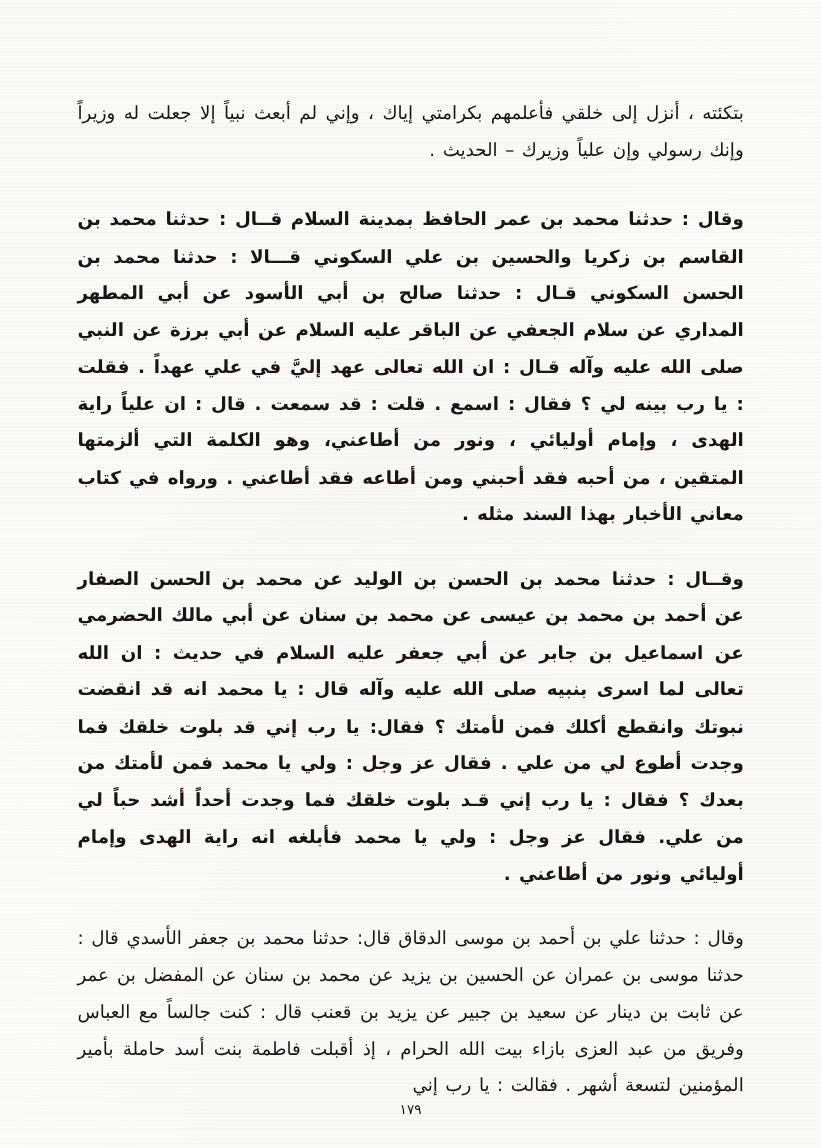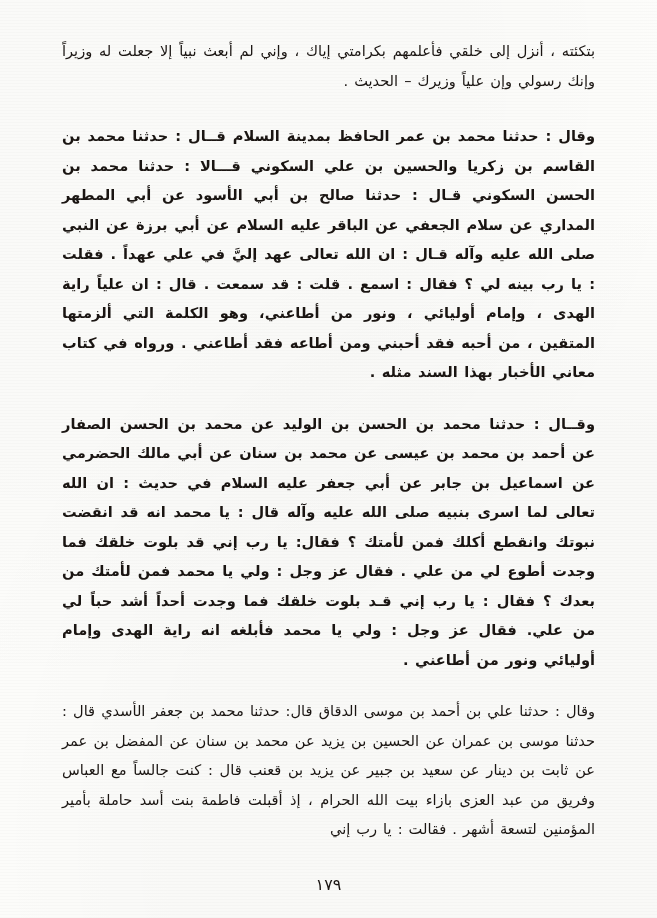--- a/index.html
+++ b/index.html
@@ -39,35 +39,36 @@
     font-size: 14.6px;
     line-height: 29.5px;
     letter-spacing: 0.1px;
     word-spacing: 1.4px;
     text-align: justify;
     color: #1a1512;
     font-family: "DejaVu Sans", sans-serif;
   }
   .para.first {
     margin-bottom: 26px;
+    margin-top: 40px;
   }
   .para.tight {
     margin-bottom: 22px;
     font-weight: bold;
   }
   .para.block-gap {
     margin-top: 8px;
   }
   .page-number {
     position: absolute;
     bottom: 24px;
     left: 0;
     right: 0;
     text-align: center;
-    font-size: 16px;
+    font-size: 11px;
     letter-spacing: 1px;
     color: #1a1512;
     font-family: "DejaVu Sans", sans-serif;
   }
   .scan-grain {
     position: absolute;
     inset: 0;
     pointer-events: none;
     opacity: 0.05;
     background-image:

